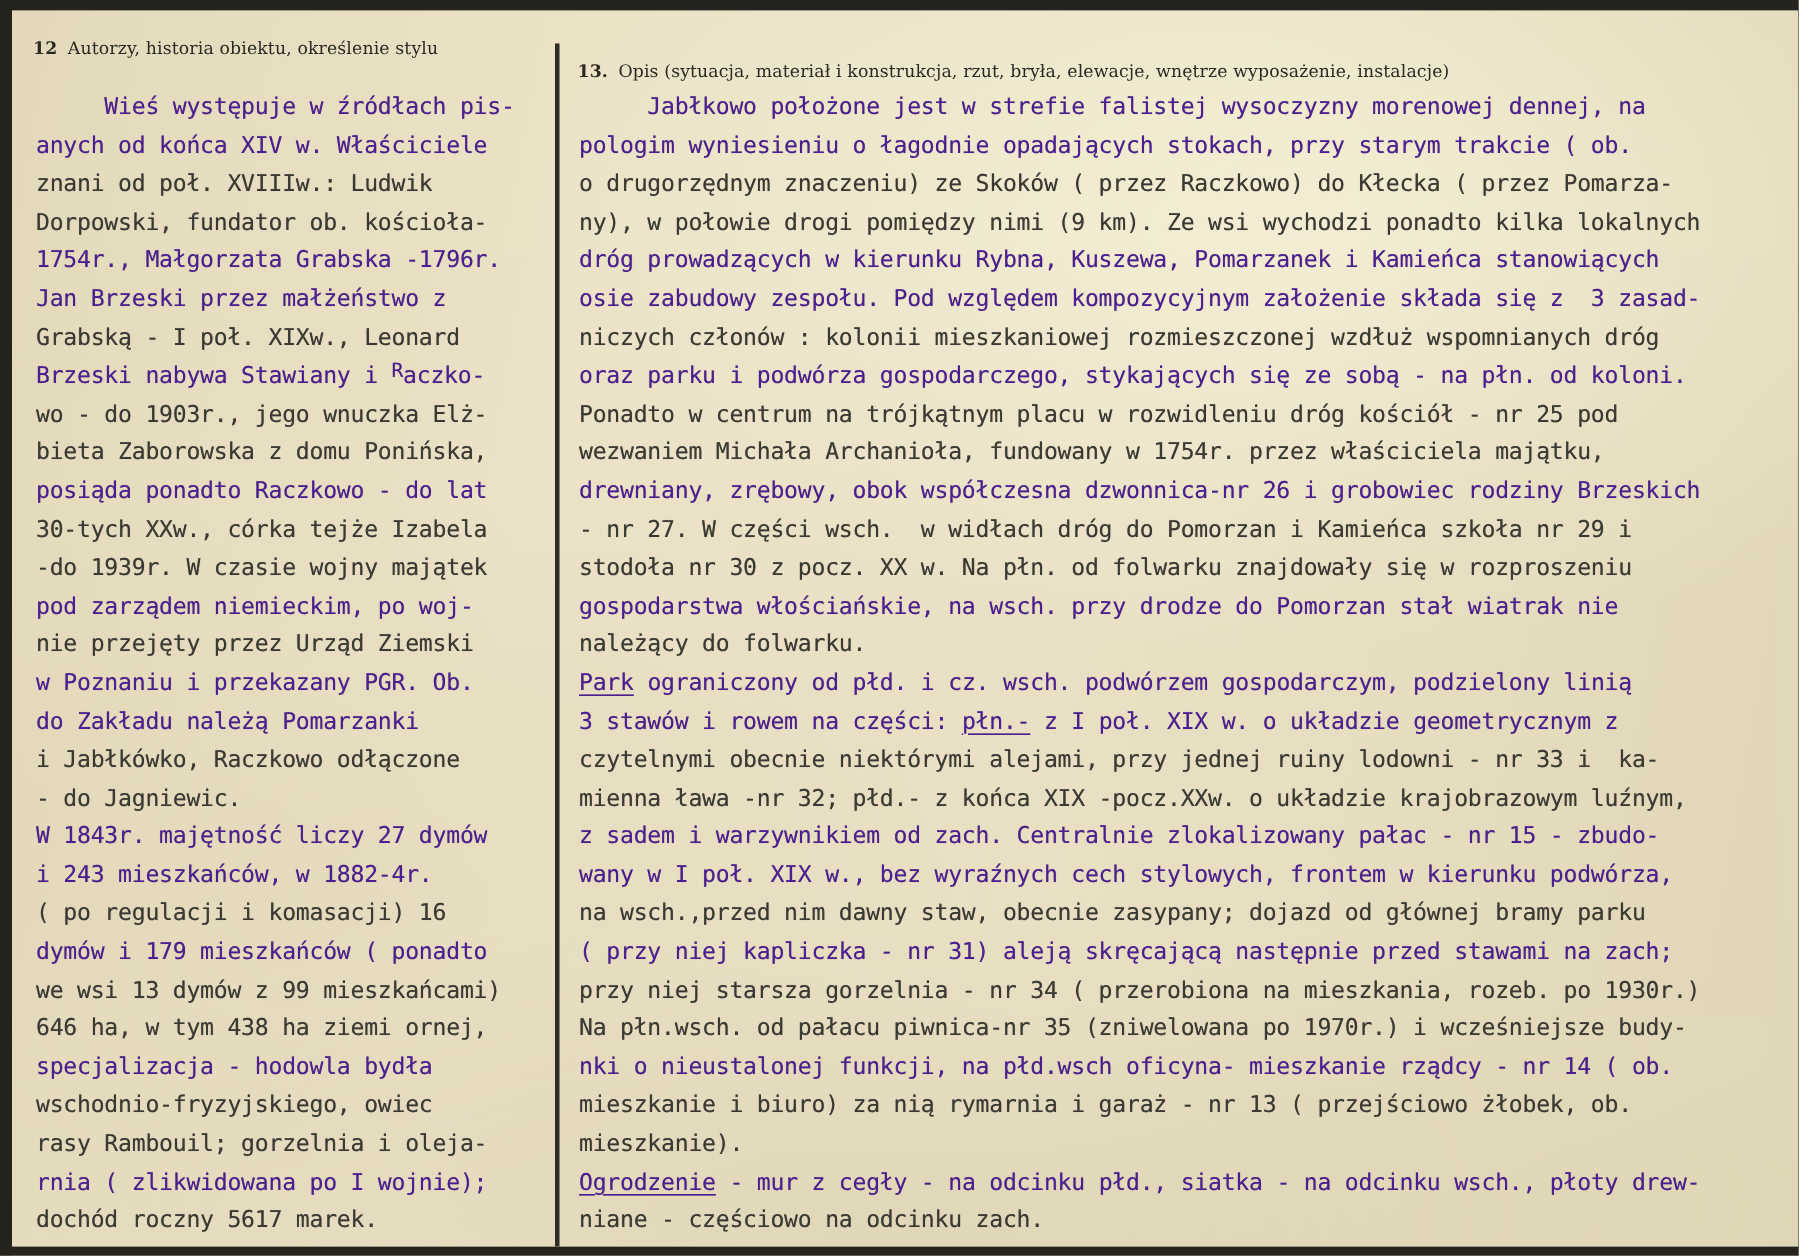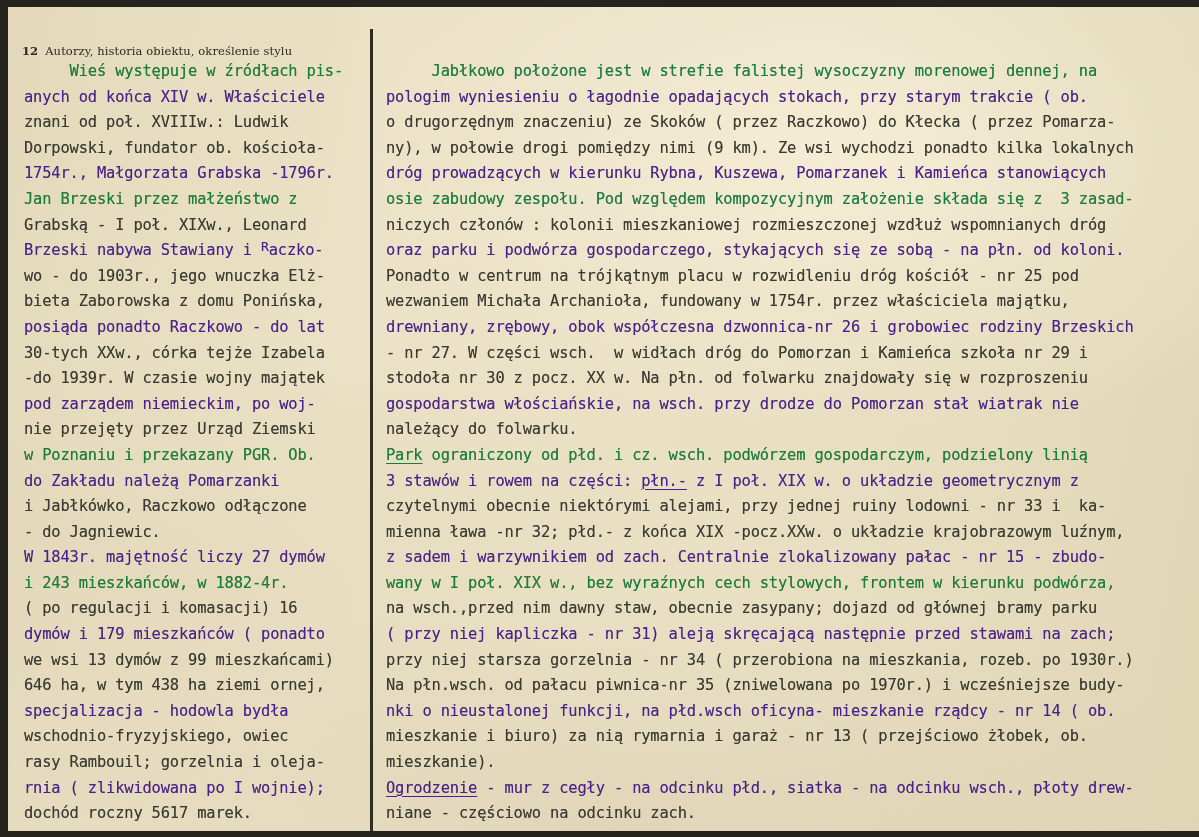--- a/index.html
+++ b/index.html
@@ -59,21 +59,21 @@
     font-size: 11.5px;
     color: #2b2a22;
     white-space: nowrap;
     letter-spacing: 0.1px;
   }
   .section-heading .heading-number {
     font-weight: bold;
     margin-right: 7px;
   }
 
-  #heading-left  { left: 14px;  top: 37px; }
+  #heading-left  { left: 14px;  top: 18px; }
   #heading-right { left: 377px; top: 33px; }
 
   
   .typed-column {
     position: absolute;
     color: #3a3a33;
     font-size: 15.4px;
     line-height: 25.6px;
     white-space: pre;
     letter-spacing: -0.15px;
@@ -92,21 +92,21 @@
   }
 
   .typed-line {
     height: 25.6px;
     
     text-shadow: 0 0 0.45px rgba(58,58,51,0.55);
   }
 
   
   .ink-light { color: #4c1d95; }
-  .ink-dark  { color: #15803d; }
+  .ink-dark  { color: #4c1d95; }
 
   .term {
     text-decoration: underline;
     text-underline-offset: 2.5px;
     text-decoration-thickness: 1.3px;
   }
 
   
   .raised {
     position: relative;
@@ -120,20 +120,23 @@
 <div id="page">
 
   <div id="paper-texture"></div>
 
   <div id="content">
 
     <div class="section-heading" id="heading-left">
       <span class="heading-number">12</span><span>Autorzy, historia obiektu, określenie stylu</span>
     </div>
 
+    <div class="section-heading" id="heading-right">
+      <span class="heading-number">13.</span><span>Opis (sytuacja, materiał i konstrukcja, rzut, bryła, elewacje, wnętrze wyposażenie, instalacje)</span>
+    </div>
 
     <div id="column-divider"></div>
 
     <div class="typed-column" id="column-left"><div class="typed-line ink-dark">     Wieś występuje w źródłach pis-</div><div class="typed-line ink-light">anych od końca XIV w. Właściciele</div><div class="typed-line ">znani od poł. XVIIIw.: Ludwik</div><div class="typed-line ">Dorpowski, fundator ob. kościoła-</div><div class="typed-line ink-light">1754r., Małgorzata Grabska -1796r.</div><div class="typed-line ink-dark">Jan Brzeski przez małżeństwo z</div><div class="typed-line ">Grabską - I poł. XIXw., Leonard</div><div class="typed-line ink-light">Brzeski nabywa Stawiany i <span class="raised">R</span>aczko-</div><div class="typed-line ">wo - do 1903r., jego wnuczka Elż-</div><div class="typed-line ">bieta Zaborowska z domu Ponińska,</div><div class="typed-line ink-light">posiąda ponadto Raczkowo - do lat</div><div class="typed-line ">30-tych XXw., córka tejże Izabela</div><div class="typed-line ">-do 1939r. W czasie wojny majątek</div><div class="typed-line ink-light">pod zarządem niemieckim, po woj-</div><div class="typed-line ">nie przejęty przez Urząd Ziemski</div><div class="typed-line ink-dark">w Poznaniu i przekazany PGR. Ob.</div><div class="typed-line ink-light">do Zakładu należą Pomarzanki</div><div class="typed-line ">i Jabłkówko, Raczkowo odłączone</div><div class="typed-line ">- do Jagniewic.</div><div class="typed-line ink-light">W 1843r. majętność liczy 27 dymów</div><div class="typed-line ink-dark">i 243 mieszkańców, w 1882-4r.</div><div class="typed-line ">( po regulacji i komasacji) 16</div><div class="typed-line ink-light">dymów i 179 mieszkańców ( ponadto</div><div class="typed-line ">we wsi 13 dymów z 99 mieszkańcami)</div><div class="typed-line ">646 ha, w tym 438 ha ziemi ornej,</div><div class="typed-line ink-light">specjalizacja - hodowla bydła</div><div class="typed-line ">wschodnio-fryzyjskiego, owiec</div><div class="typed-line ">rasy Rambouil; gorzelnia i oleja-</div><div class="typed-line ink-light">rnia ( zlikwidowana po I wojnie);</div><div class="typed-line ">dochód roczny 5617 marek.</div><div class="typed-line ink-dark">Zespół ukształtowany ostatecznie</div></div>
 
     <div class="typed-column" id="column-right"><div class="typed-line ink-dark">     Jabłkowo położone jest w strefie falistej wysoczyzny morenowej dennej, na</div><div class="typed-line ink-light">pologim wyniesieniu o łagodnie opadających stokach, przy starym trakcie ( ob.</div><div class="typed-line ">o drugorzędnym znaczeniu) ze Skoków ( przez Raczkowo) do Kłecka ( przez Pomarza-</div><div class="typed-line ">ny), w połowie drogi pomiędzy nimi (9 km). Ze wsi wychodzi ponadto kilka lokalnych</div><div class="typed-line ink-light">dróg prowadzących w kierunku Rybna, Kuszewa, Pomarzanek i Kamieńca stanowiących</div><div class="typed-line ink-dark">osie zabudowy zespołu. Pod względem kompozycyjnym założenie składa się z  3 zasad-</div><div class="typed-line ">niczych członów : kolonii mieszkaniowej rozmieszczonej wzdłuż wspomnianych dróg</div><div class="typed-line ink-light">oraz parku i podwórza gospodarczego, stykających się ze sobą - na płn. od koloni.</div><div class="typed-line ">Ponadto w centrum na trójkątnym placu w rozwidleniu dróg kościół - nr 25 pod</div><div class="typed-line ">wezwaniem Michała Archanioła, fundowany w 1754r. przez właściciela majątku,</div><div class="typed-line ink-light">drewniany, zrębowy, obok współczesna dzwonnica-nr 26 i grobowiec rodziny Brzeskich</div><div class="typed-line ">- nr 27. W części wsch.  w widłach dróg do Pomorzan i Kamieńca szkoła nr 29 i</div><div class="typed-line ">stodoła nr 30 z pocz. XX w. Na płn. od folwarku znajdowały się w rozproszeniu</div><div class="typed-line ink-light">gospodarstwa włościańskie, na wsch. przy drodze do Pomorzan stał wiatrak nie</div><div class="typed-line ">należący do folwarku.</div><div class="typed-line ink-dark"><span class="term">Park</span> ograniczony od płd. i cz. wsch. podwórzem gospodarczym, podzielony linią</div><div class="typed-line ink-light">3 stawów i rowem na części: <span class="term">płn.-</span> z I poł. XIX w. o układzie geometrycznym z</div><div class="typed-line ">czytelnymi obecnie niektórymi alejami, przy jednej ruiny lodowni - nr 33 i  ka-</div><div class="typed-line ">mienna ława -nr 32; płd.- z końca XIX -pocz.XXw. o układzie krajobrazowym luźnym,</div><div class="typed-line ink-light">z sadem i warzywnikiem od zach. Centralnie zlokalizowany pałac - nr 15 - zbudo-</div><div class="typed-line ink-dark">wany w I poł. XIX w., bez wyraźnych cech stylowych, frontem w kierunku podwórza,</div><div class="typed-line ">na wsch.,przed nim dawny staw, obecnie zasypany; dojazd od głównej bramy parku</div><div class="typed-line ink-light">( przy niej kapliczka - nr 31) aleją skręcającą następnie przed stawami na zach;</div><div class="typed-line ">przy niej starsza gorzelnia - nr 34 ( przerobiona na mieszkania, rozeb. po 1930r.)</div><div class="typed-line ">Na płn.wsch. od pałacu piwnica-nr 35 (zniwelowana po 1970r.) i wcześniejsze budy-</div><div class="typed-line ink-light">nki o nieustalonej funkcji, na płd.wsch oficyna- mieszkanie rządcy - nr 14 ( ob.</div><div class="typed-line ">mieszkanie i biuro) za nią rymarnia i garaż - nr 13 ( przejściowo żłobek, ob.</div><div class="typed-line ">mieszkanie).</div><div class="typed-line ink-light"><span class="term">Ogrodzenie</span> - mur z cegły - na odcinku płd., siatka - na odcinku wsch., płoty drew-</div><div class="typed-line ">niane - częściowo na odcinku zach.</div></div>
 
   </div>
 </div>
 

